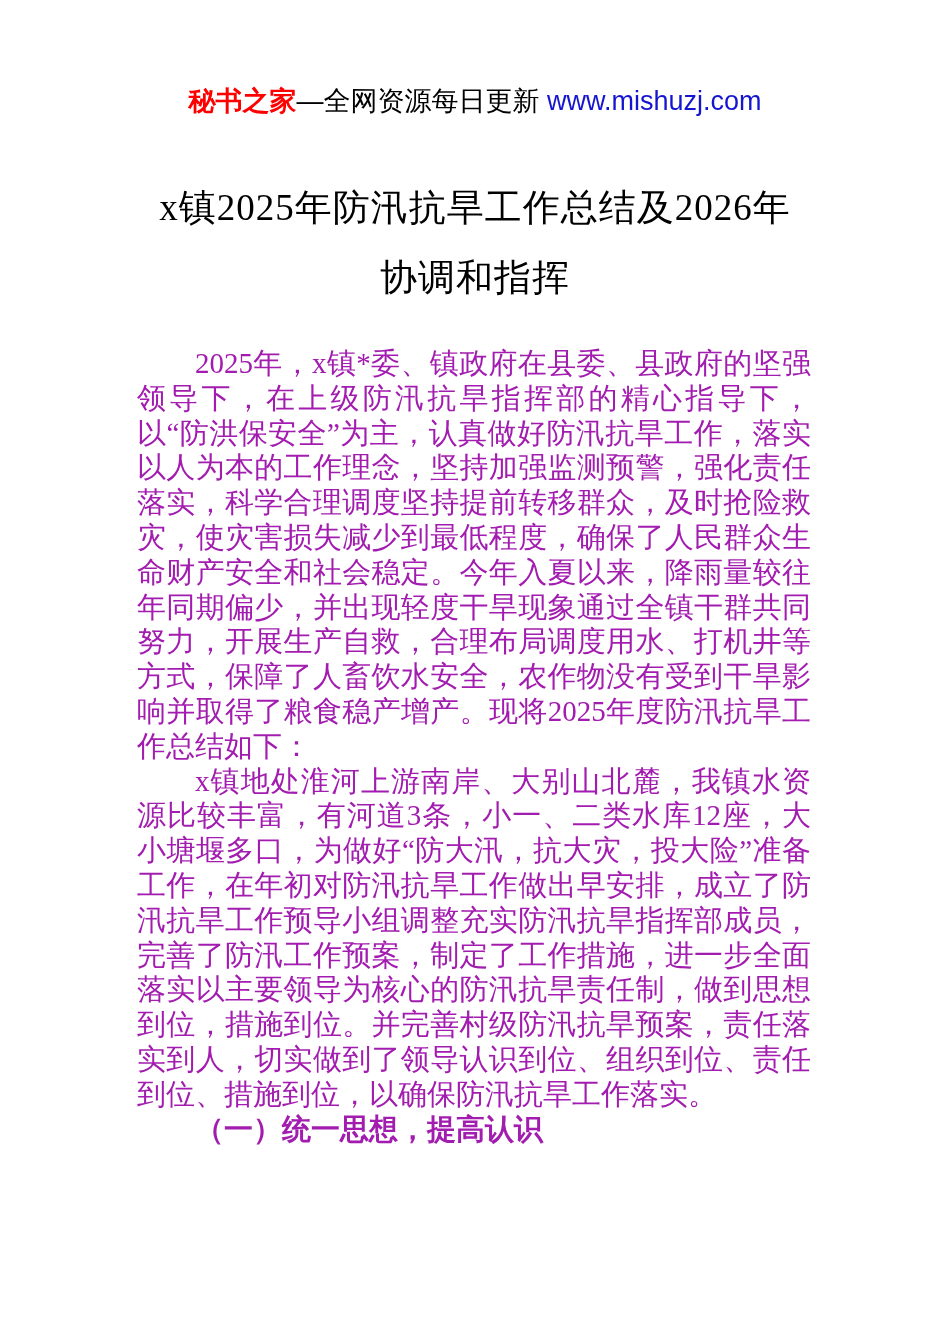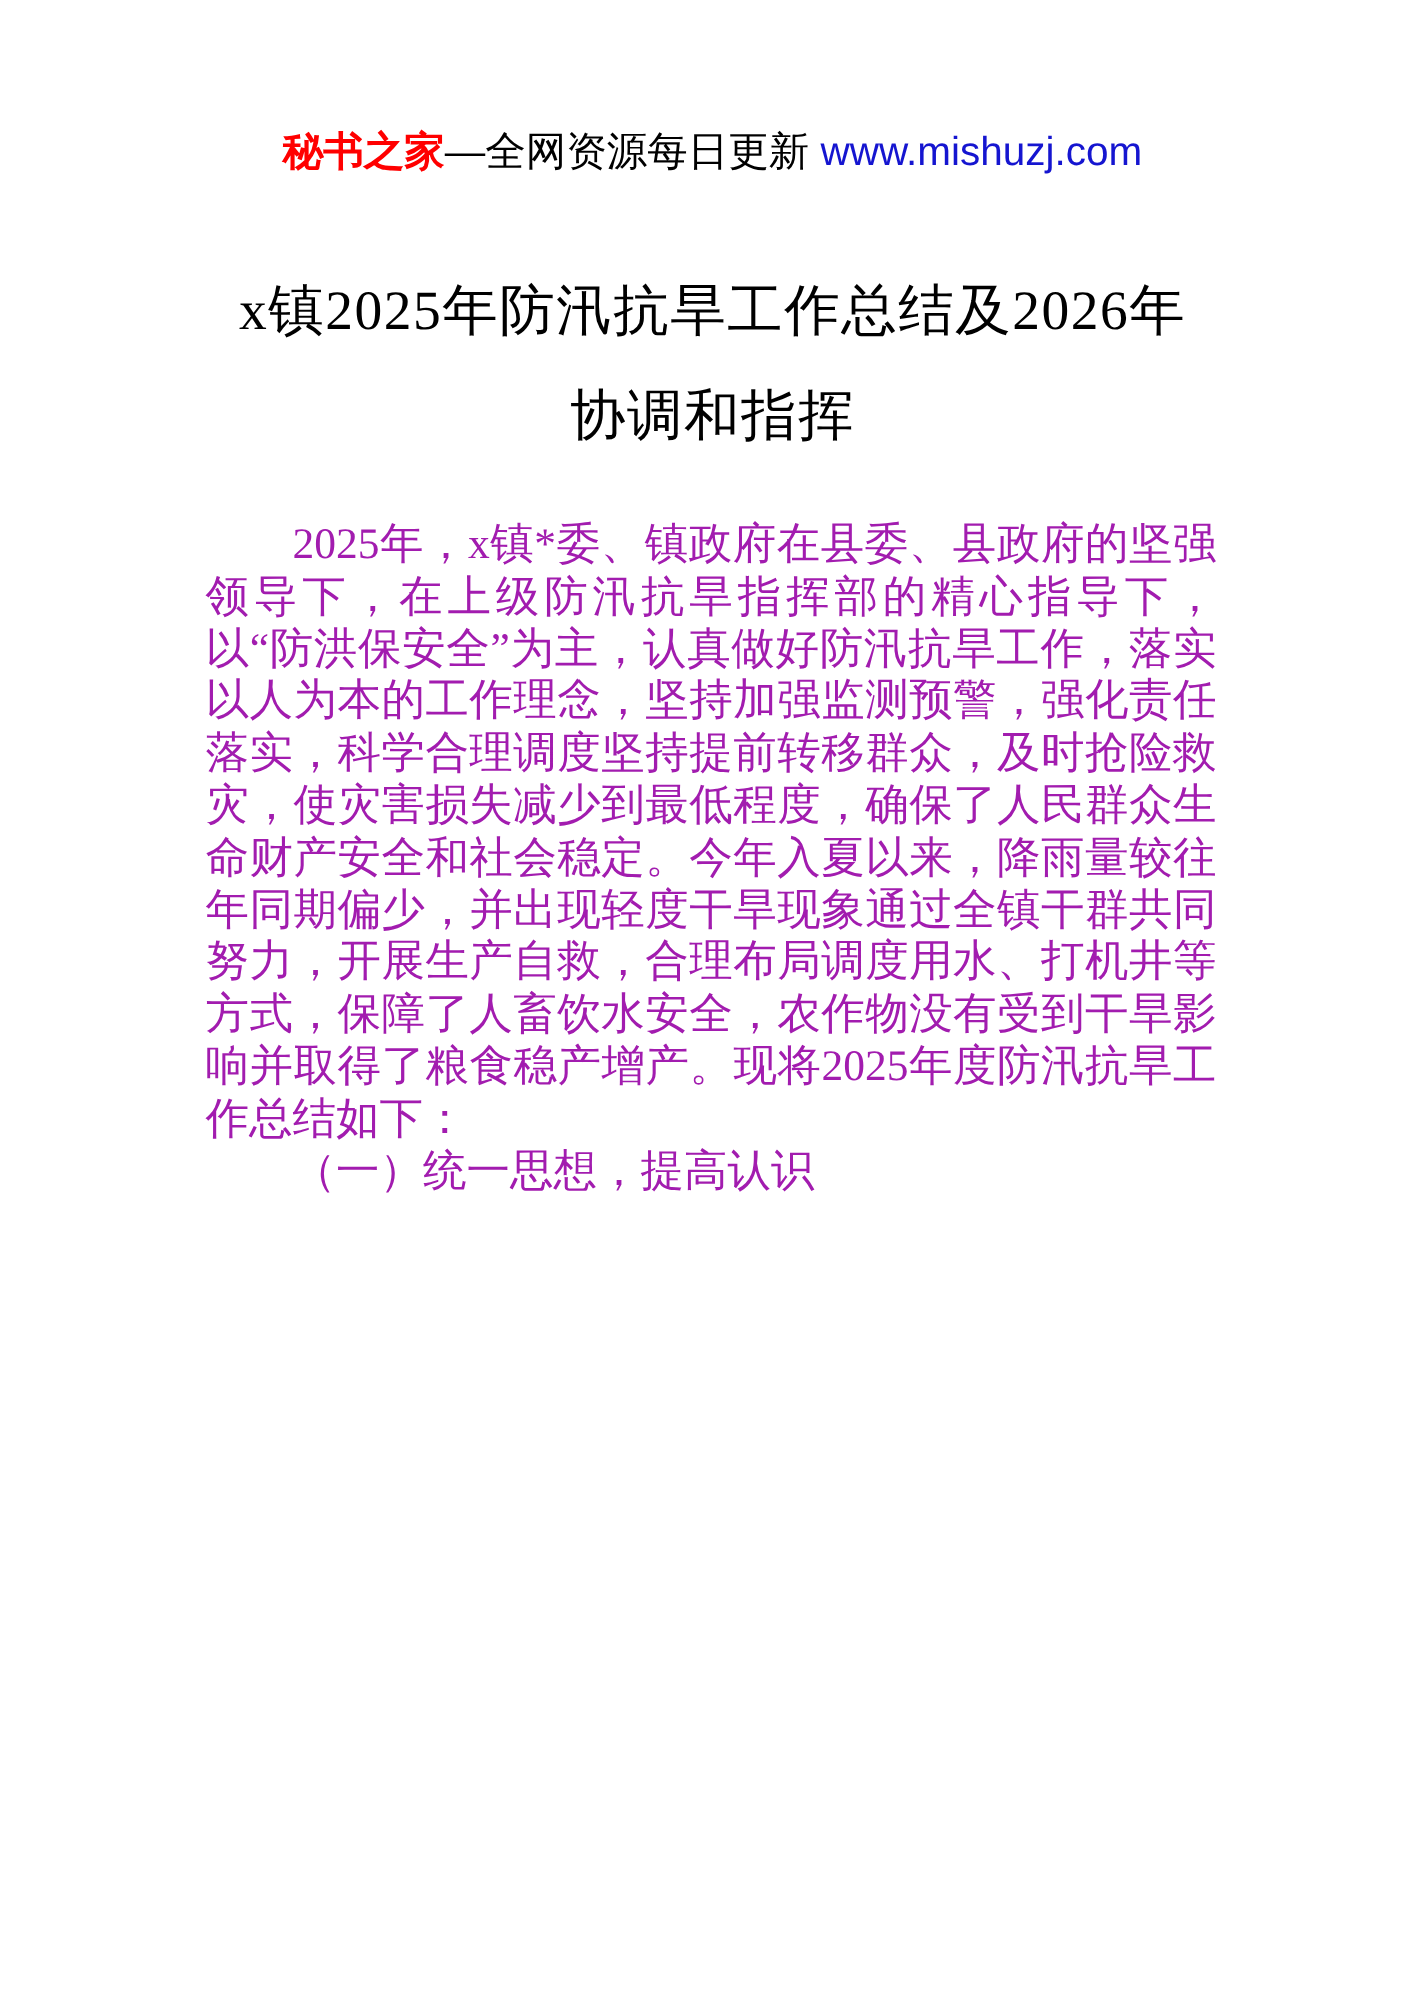--- a/index.html
+++ b/index.html
@@ -63,35 +63,36 @@
   }
   .para {
     margin: 0;
     padding: 0;
     text-indent: 2em;
   }
   .para.heading {
     font-weight: bold;
   }
   .para.subheading {
-    font-weight: normal;
+    font-weight: bold;
   }
 </style>
 </head>
 <body>
 
 <div class="page">
 
   <div class="site-header">
     <span class="site-name">秘书之家</span><span class="site-tagline">—全网资源每日更新 </span><span class="site-url">www.mishuzj.com</span>
   </div>
 
   <h1 class="doc-title">
     <span class="title-line">x镇2025年防汛抗旱工作总结及2026年</span>
     <span class="title-line">协调和指挥</span>
   </h1>
 
   <div class="doc-body" id="doc-body">
       <p class="para normal">2025年，x镇*委、镇政府在县委、县政府的坚强领导下，在上级防汛抗旱指挥部的精心指导下，以“防洪保安全”为主，认真做好防汛抗旱工作，落实以人为本的工作理念，坚持加强监测预警，强化责任落实，科学合理调度坚持提前转移群众，及时抢险救灾，使灾害损失减少到最低程度，确保了人民群众生命财产安全和社会稳定。今年入夏以来，降雨量较往年同期偏少，并出现轻度干旱现象通过全镇干群共同努力，开展生产自救，合理布局调度用水、打机井等方式，保障了人畜饮水安全，农作物没有受到干旱影响并取得了粮食稳产增产。现将2025年度防汛抗旱工作总结如下：</p>
+      <p class="para normal">x镇地处淮河上游南岸、大别山北麓，我镇水资源比较丰富，有河道3条，小一、二类水库12座，大小塘堰多口，为做好“防大汛，抗大灾，投大险”准备工作，在年初对防汛抗旱工作做出早安排，成立了防汛抗旱工作预导小组调整充实防汛抗旱指挥部成员，完善了防汛工作预案，制定了工作措施，进一步全面落实以主要领导为核心的防汛抗旱责任制，做到思想到位，措施到位。并完善村级防汛抗旱预案，责任落实到人，切实做到了领导认识到位、组织到位、责任到位、措施到位，以确保防汛抗旱工作落实。</p>
       <p class="para subheading">（一）统一思想，提高认识</p>
     </div>
 
 </div>
 
 </body></html>

